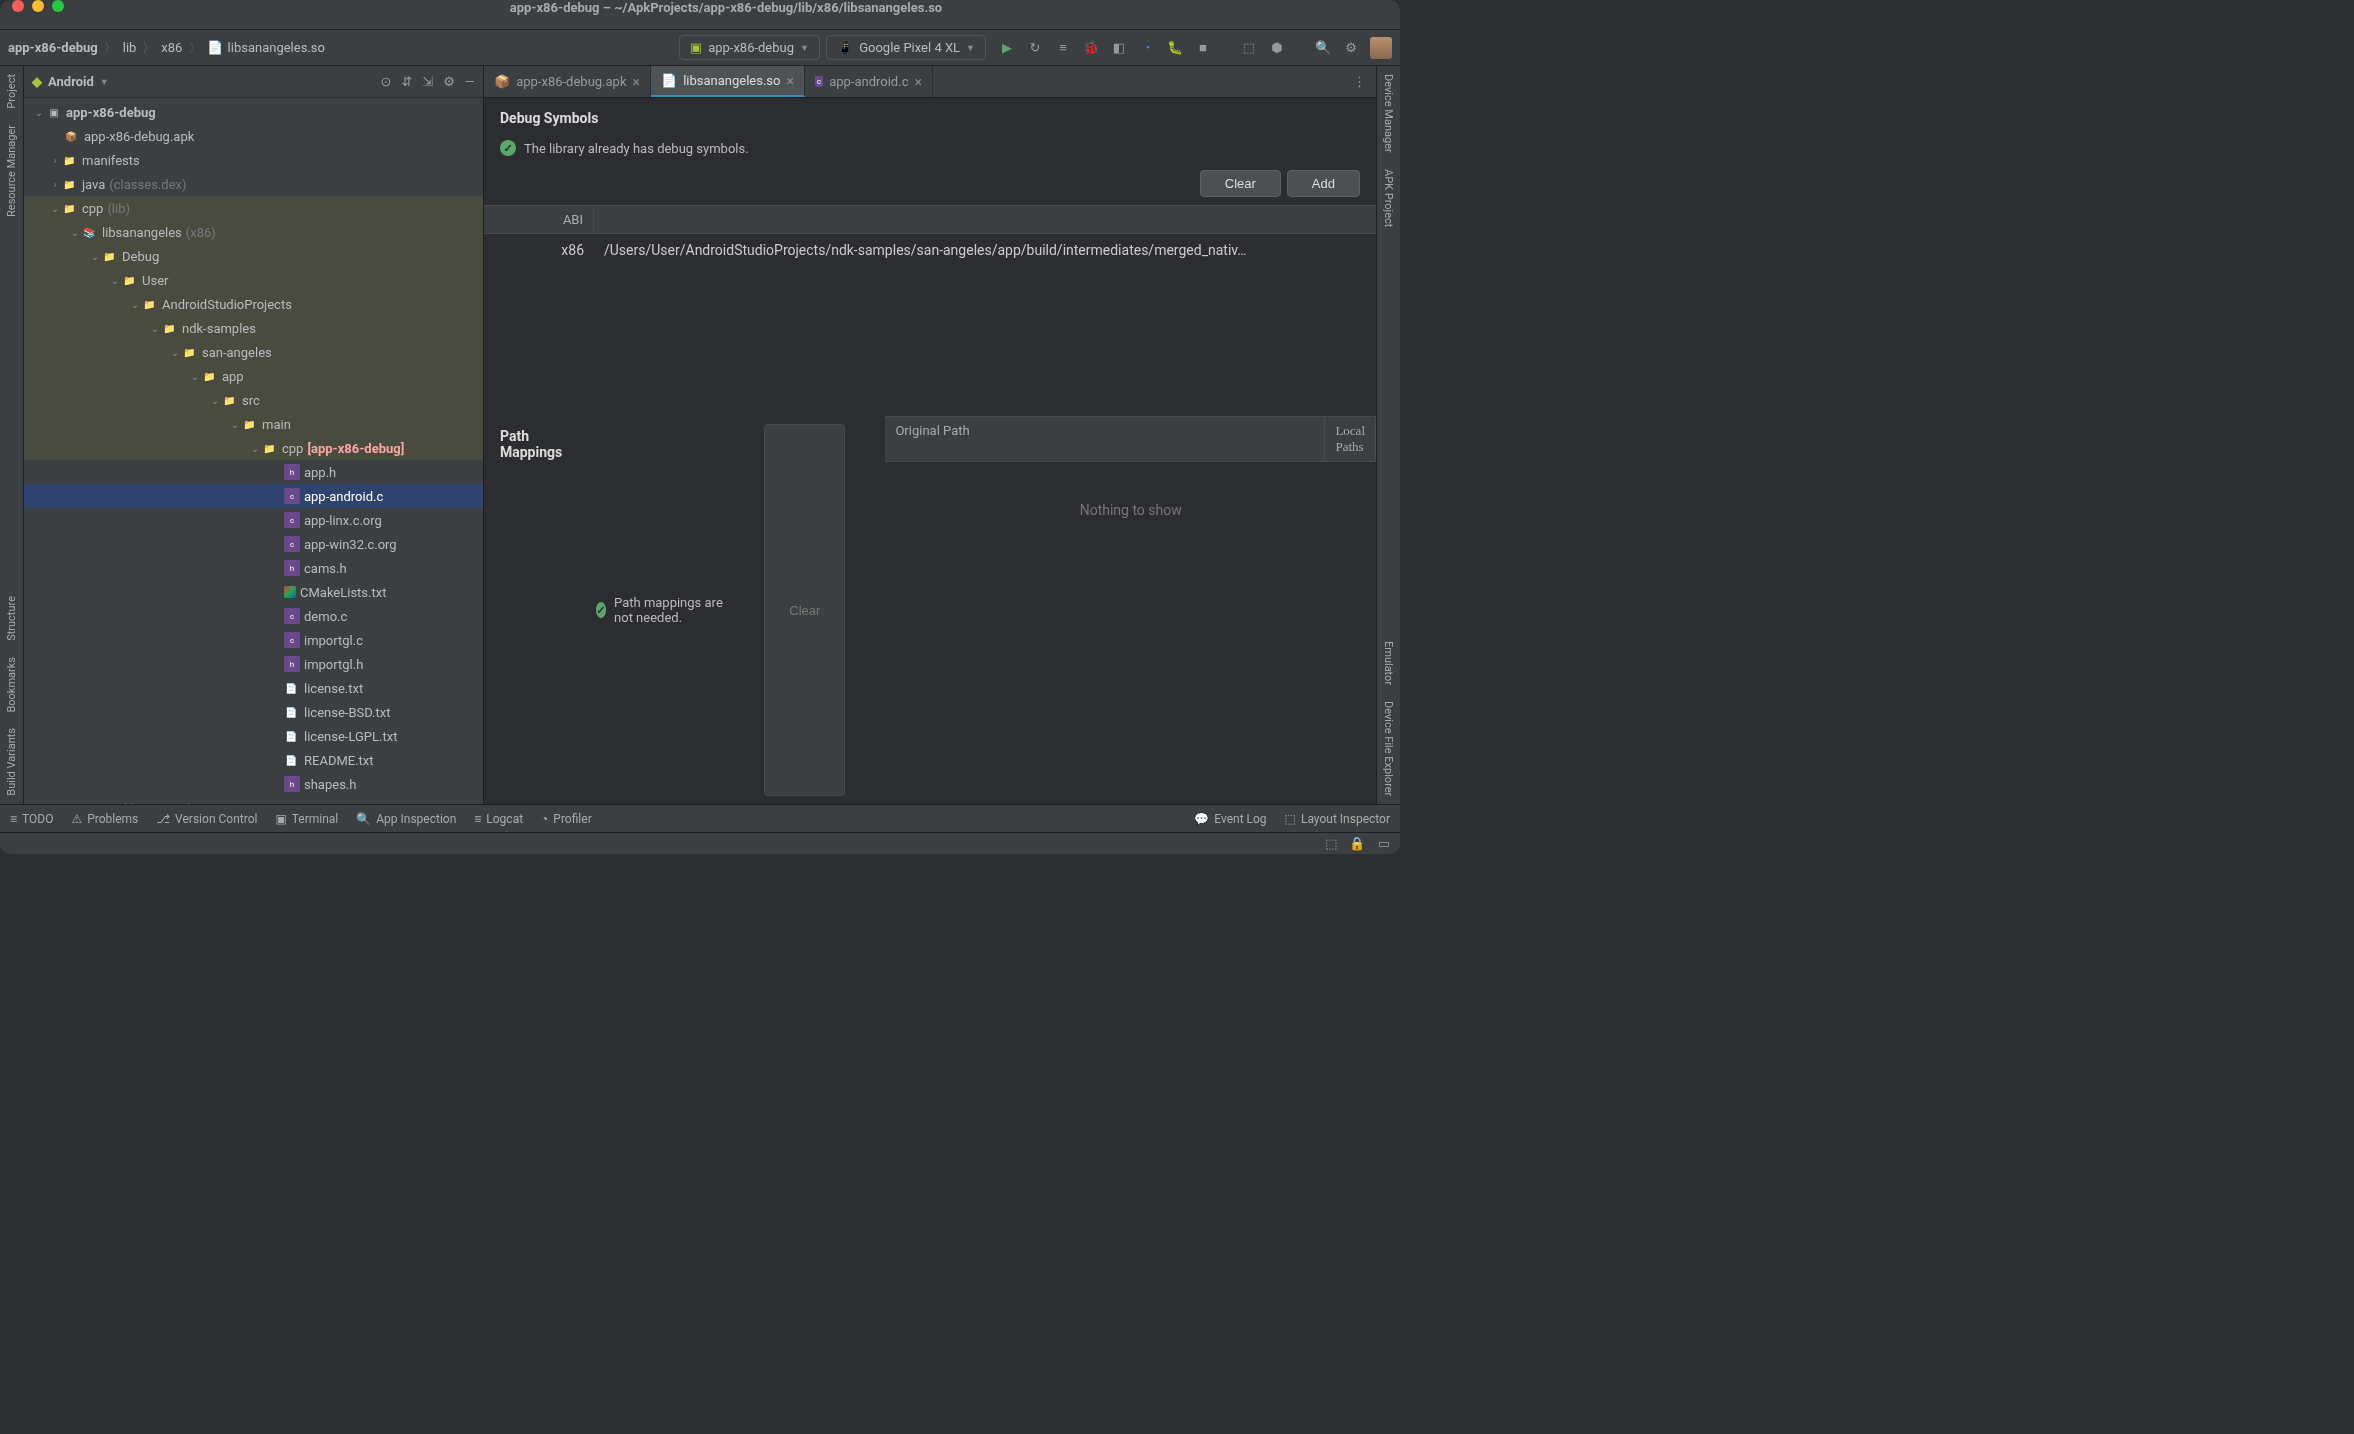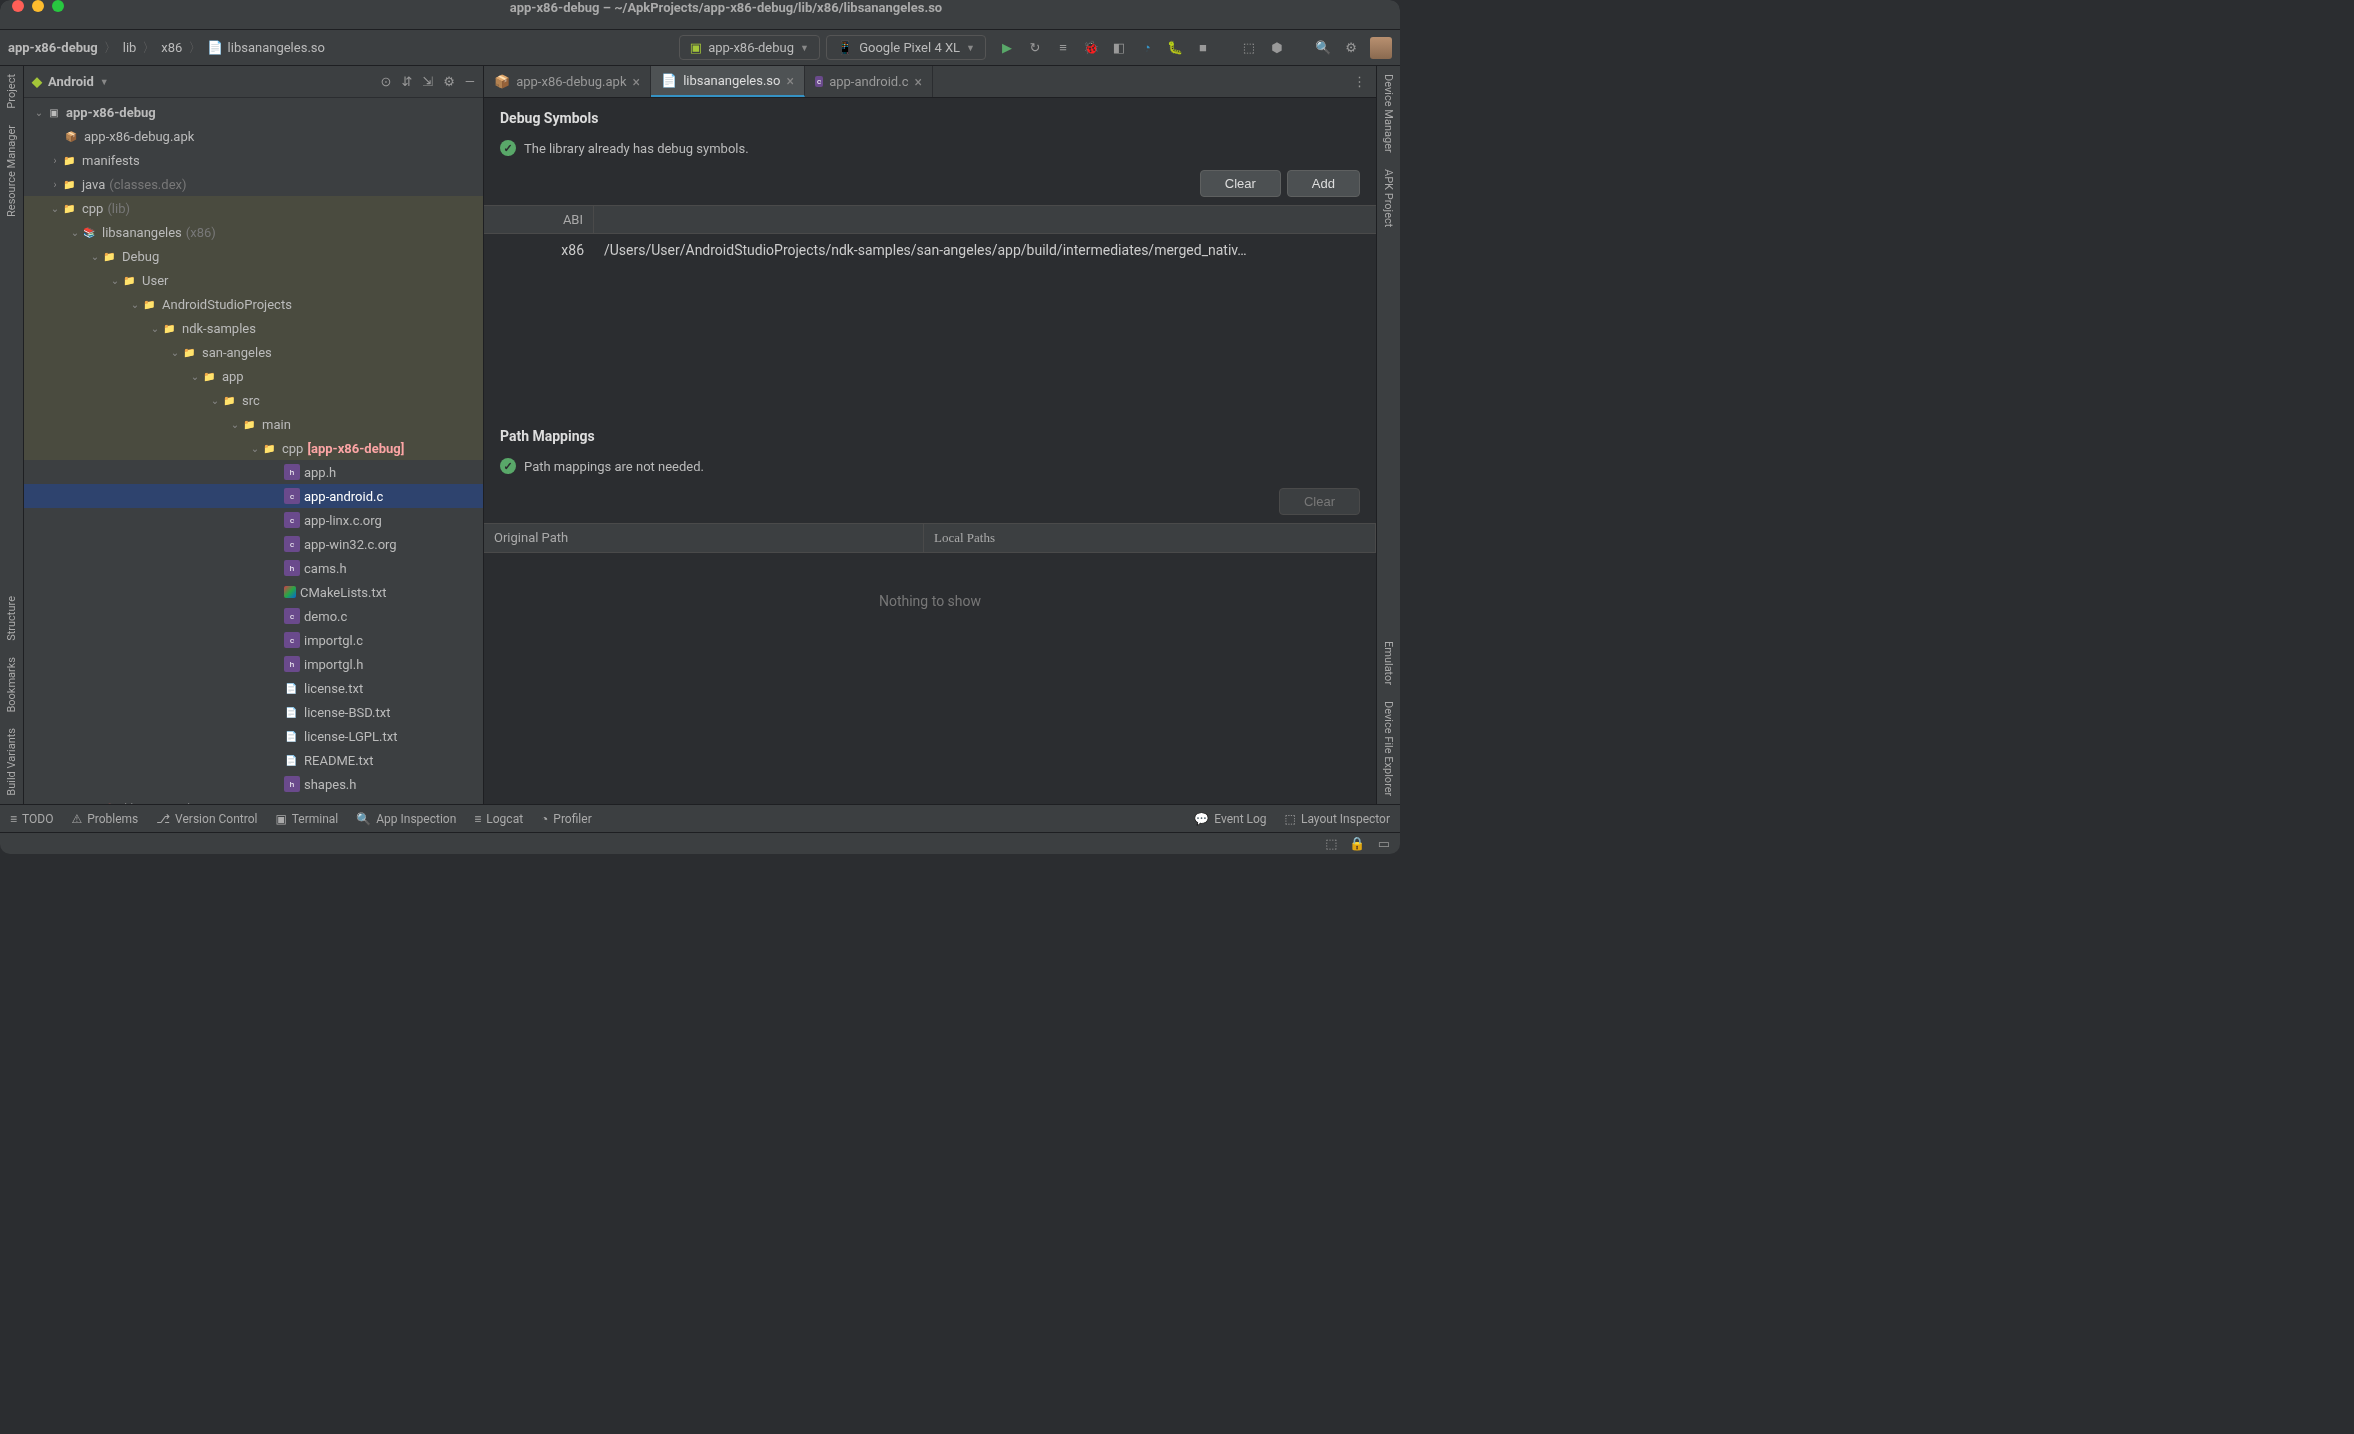--- a/index.html
+++ b/index.html
@@ -243,22 +243,22 @@
     .col-lib { flex: 1; }
     .col-orig { width: 440px; }
     .col-local { flex: 1; font-family: Liberation Serif, serif; }
     .empty-msg {
       text-align: center;
       color: #777;
       padding: 40px 0;
       font-size: 14px;
     }
     .debug-section { flex: 0 0 auto; }
-    .path-section { flex: 1; display:flex; flex-direction:column; }
-    .path-section .table { flex:1; display:flex; flex-direction:column; }
+    .path-section { flex: 1; display:flex; flex-direction:row; }
+    .path-section .table { flex:1; display:flex; flex-direction:column;margin-left:24px; }
     
     .bottom-bar {
       height: 28px;
       background: #3c3f41;
       border-top: 1px solid #1e1f22;
       display: flex;
       align-items: center;
       padding: 0 10px;
       gap: 18px;
       font-size: 12px;

